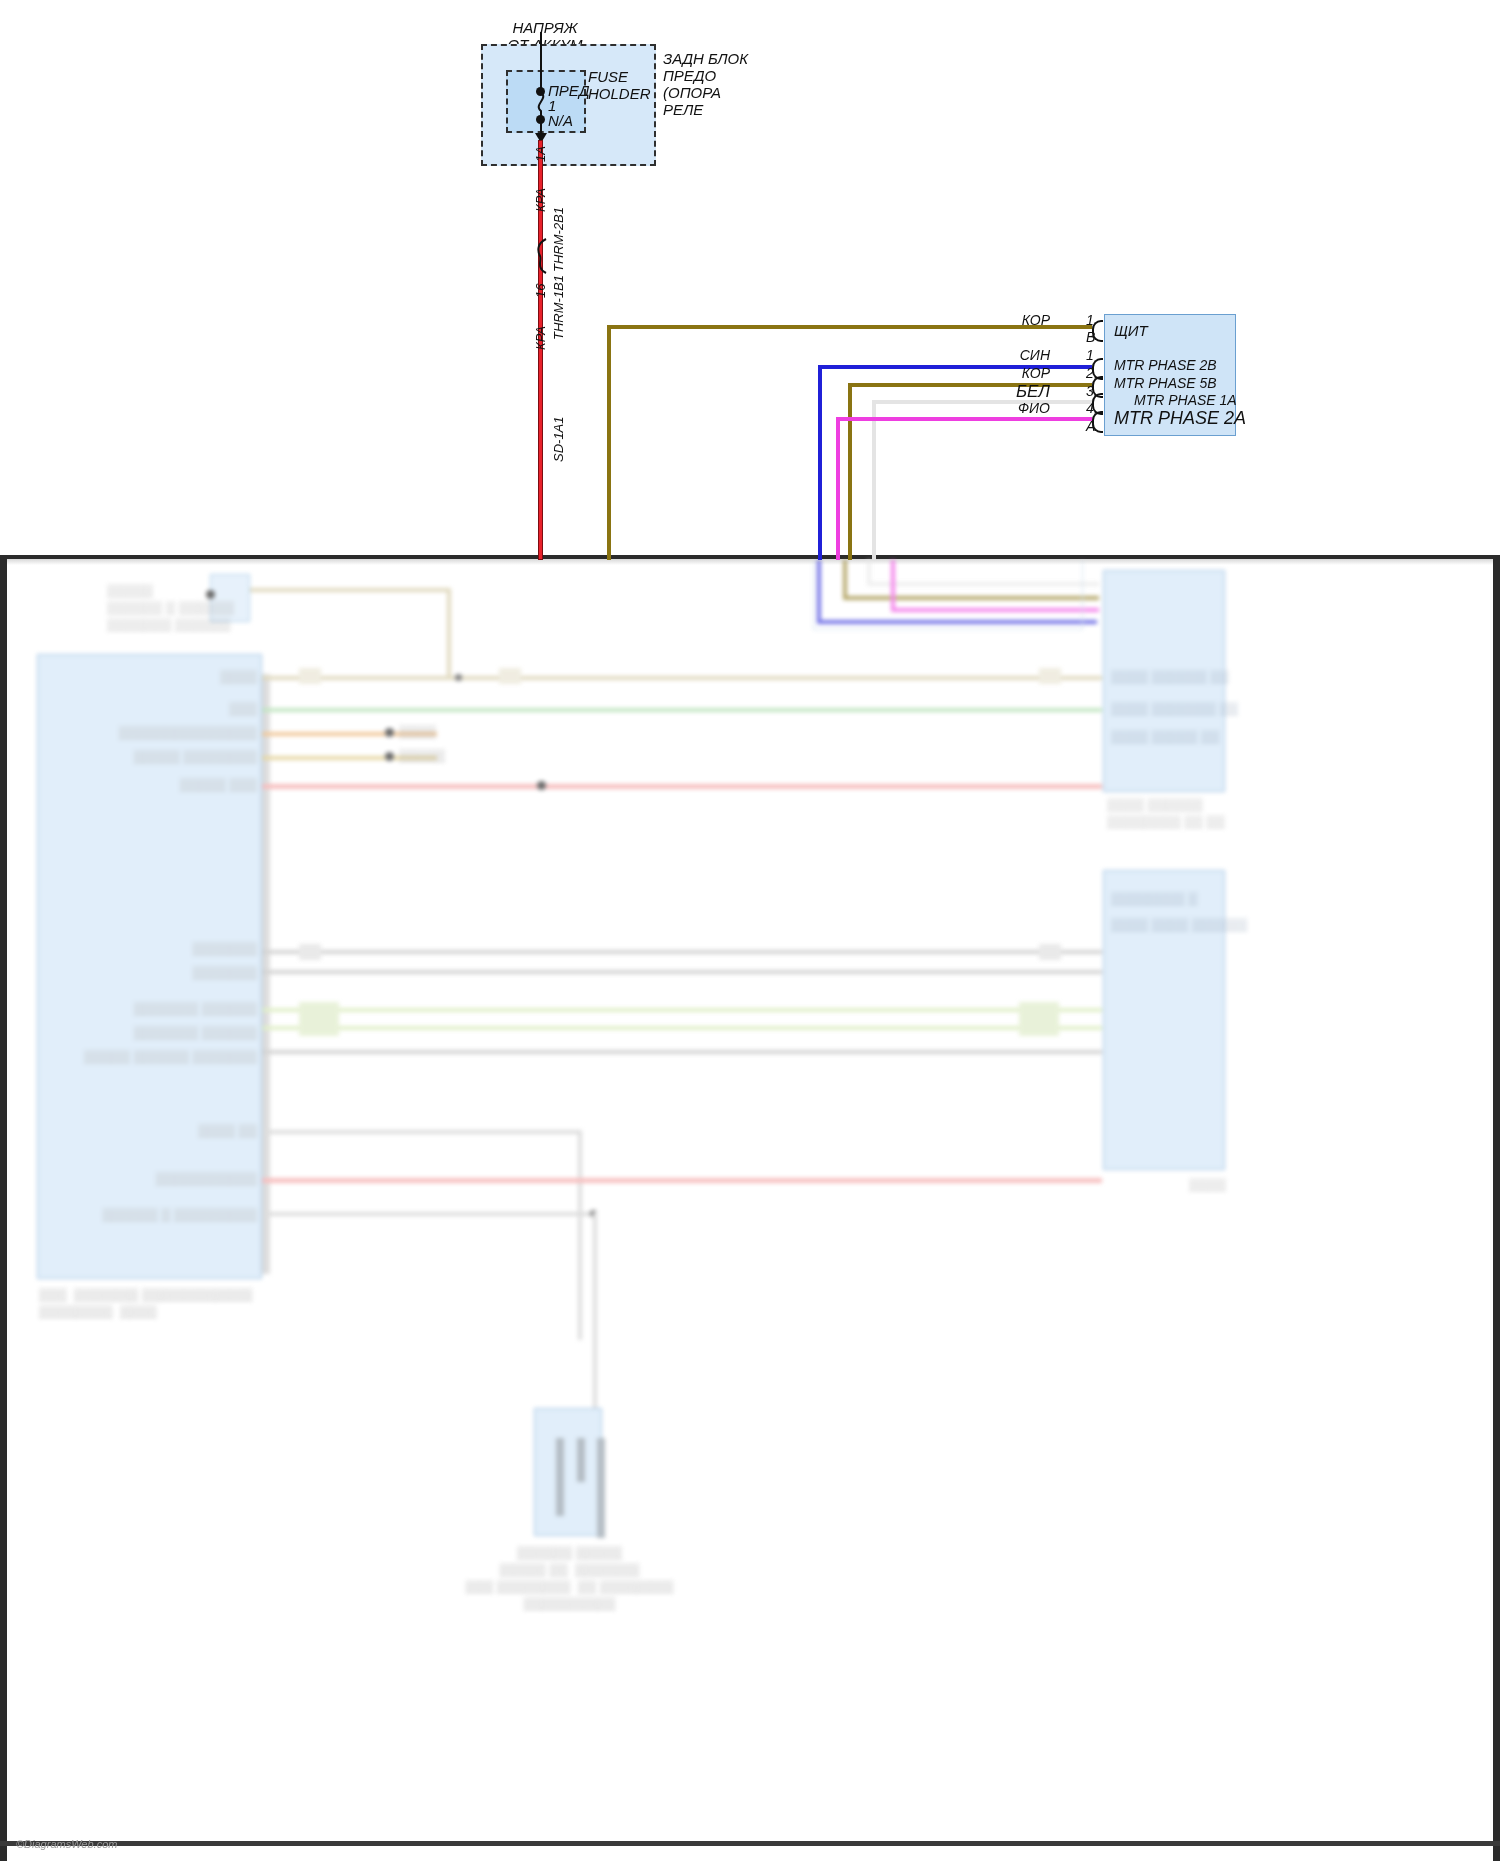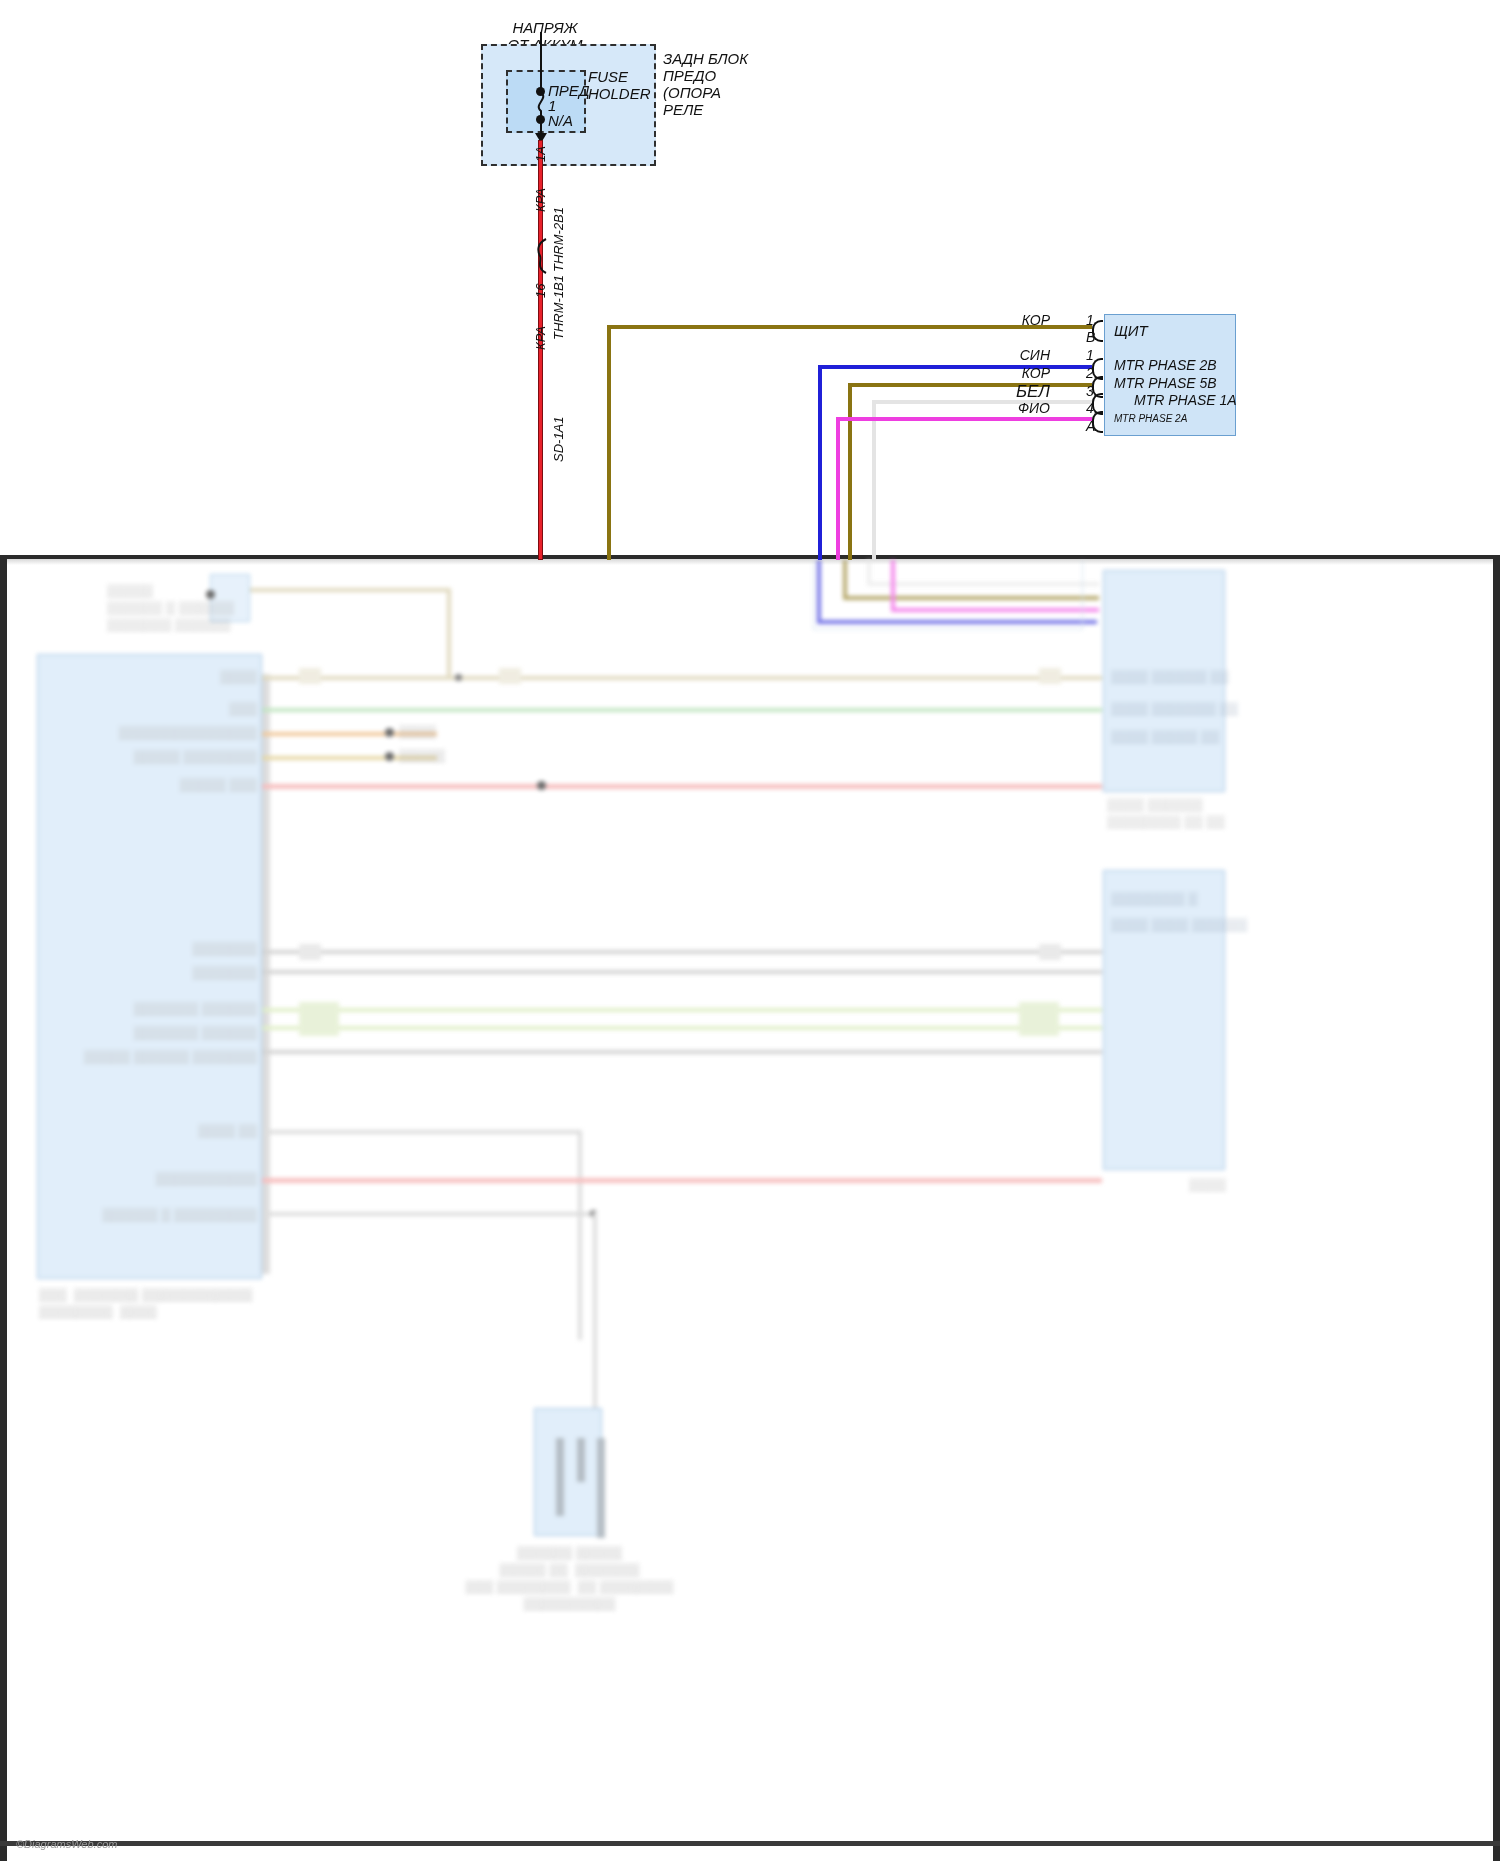--- a/index.html
+++ b/index.html
@@ -219,21 +219,21 @@
 
     <div class="wire" style="left:836px;top:417px;width:256px;height:4px;background:#ee3ee0;"></div>
     <div class="wire" style="left:836px;top:417px;width:4px;height:143px;background:#ee3ee0;"></div>
 
     <div class="box" style="left:1104px;top:314px;width:132px;height:122px;"></div>
     <div class="txt" style="left:1114px;top:322px;font-size:15px;">ЩИТ</div>
 
     <div class="txt" style="left:1114px;top:357px;font-size:14px;">MTR PHASE 2B</div>
     <div class="txt" style="left:1114px;top:375px;font-size:14px;">MTR PHASE 5B</div>
     <div class="txt" style="left:1114px;top:392px;font-size:14px;margin-left:20px;">MTR PHASE 1A</div>
-    <div class="txt" style="left:1114px;top:410px;font-size:10px;">MTR PHASE 2A</div>
+    <div class="txt" style="left:1114px;top:410px;font-size:18px;">MTR PHASE 2A</div>
 
     <div class="txt r" style="left:1000px;top:312px;width:50px;font-size:14px;">КОР</div>
     <div class="txt r" style="left:1000px;top:347px;width:50px;font-size:14px;">СИН</div>
     <div class="txt r" style="left:1000px;top:365px;width:50px;font-size:14px;">КОР</div>
     <div class="txt r" style="left:1000px;top:383px;width:50px;font-size:17px;">БЕЛ</div>
     <div class="txt r" style="left:1000px;top:400px;width:50px;font-size:14px;">ФИО</div>
 
     <div class="pin" style="left:1086px;top:312px;">1</div>
     <div class="pin" style="left:1086px;top:329px;">B</div>
     <div class="pin" style="left:1086px;top:347px;">1</div>

